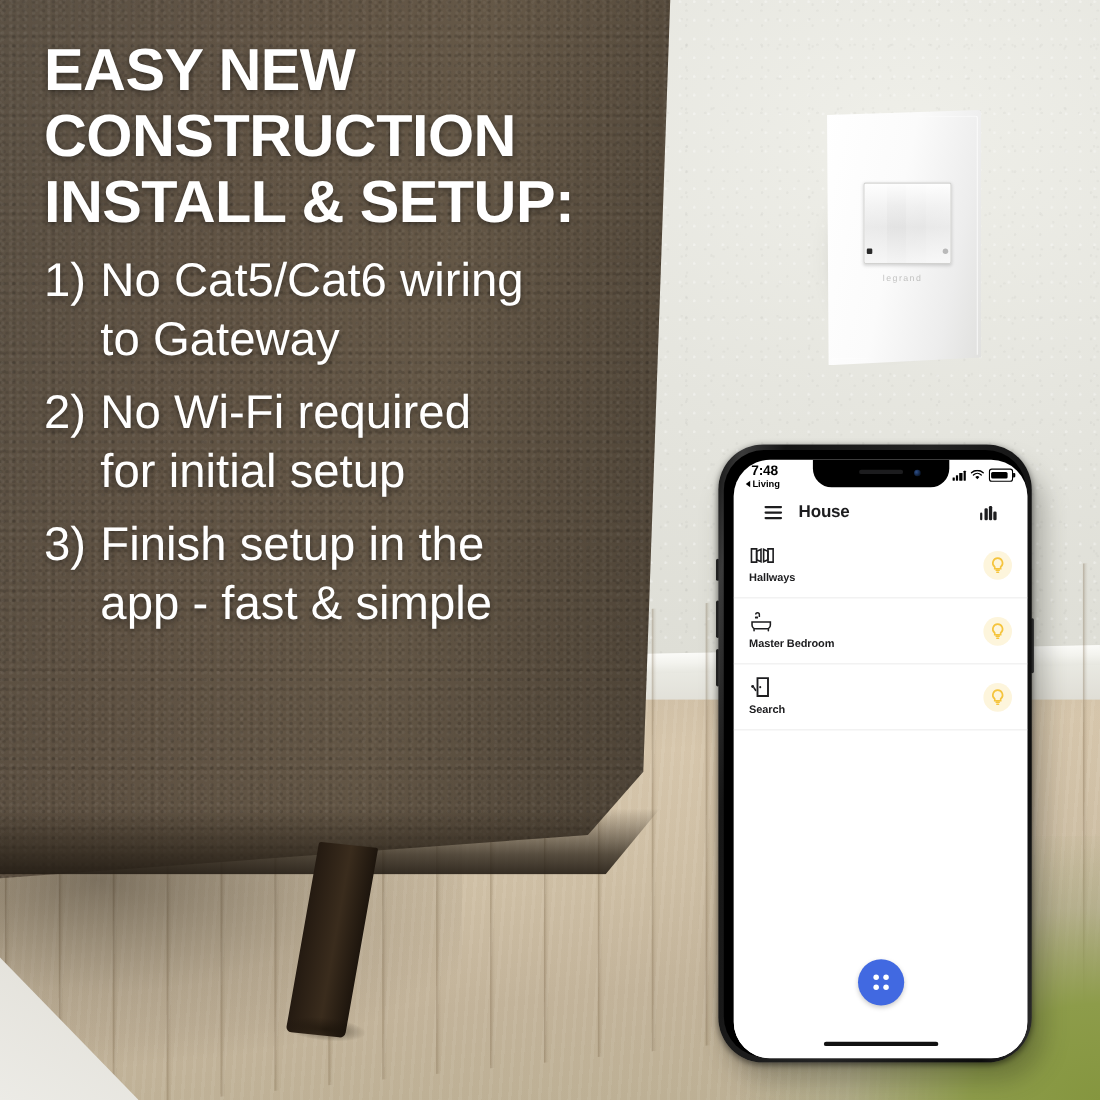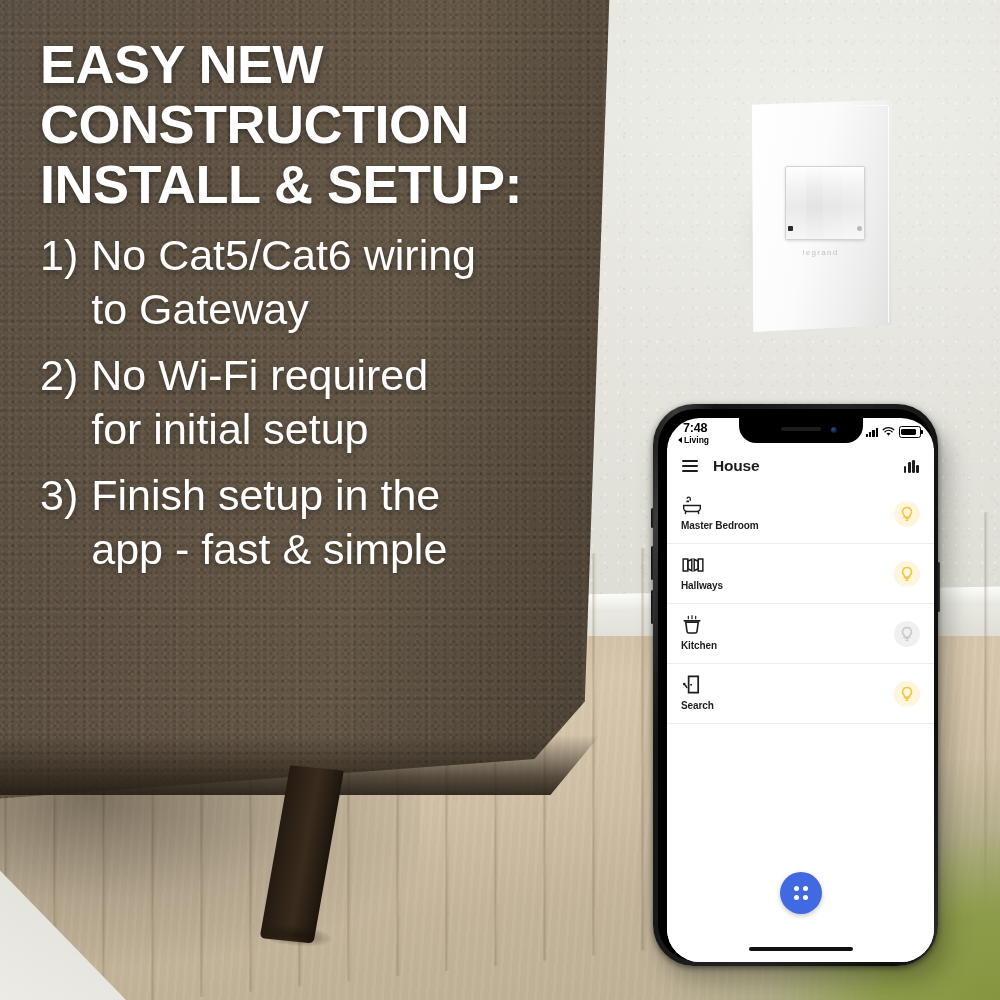--- a/index.html
+++ b/index.html
@@ -246,21 +246,21 @@
   }
   .batt::after{
     content:"";position:absolute;right:-3.2px;top:3px;width:1.8px;height:4px;
     background:#000;border-radius:0 1px 1px 0;
   }
   .batt i{display:block;height:6px;width:15px;background:#000;border-radius:1.4px;margin-left:1.3px;}
 
   
   .app-header{
     position:absolute;left:0;right:0;top:30px;height:36px;
-    background:#fff;display:flex;align-items:center;padding:0 15px;
+    background:#fff;display:flex;align-items:center;padding:0 28px;
     box-sizing:border-box;
     justify-content:center;
   }
   .hamburger{width:16px;height:12px;display:flex;flex-direction:column;justify-content:space-between;cursor:pointer;}
   .hamburger i{display:block;height:1.9px;background:#1d1d1f;border-radius:1px;}
   .app-title{
     margin-left:15px;font-size:15.5px;font-weight:bold;color:#1d1d1f;letter-spacing:-.2px;
   }
   .levels{margin-left:auto;display:flex;align-items:flex-end;gap:1.6px;height:13px;}
   .levels i{width:2.6px;background:#1d1d1f;border-radius:1.2px;display:block;}
@@ -411,74 +411,57 @@
                 <i></i>
                 <i></i>
                 <i></i>
               </span>
           </div>
 
           <div class="room-list">
 
             <div class="room-row">
               <span class="room-icon">
+                <svg width="24" height="20" viewBox="0 0 28 22">
+                  <path d="M2.5 4 h5.5 v14 h-5.5 z" fill="none" stroke="#1d1d1f" stroke-width="1.7"></path>
+                  <path d="M20 4 h5.5 v14 h-5.5 z" fill="none" stroke="#1d1d1f" stroke-width="1.7"></path>
+                  <path d="M8 6.6 l4.6 -2.3 v13.4 l-4.6 -2.3 z" fill="none" stroke="#1d1d1f" stroke-width="1.7"></path>
+                  <path d="M20 6.6 l-4.6 -2.3 v13.4 l4.6 -2.3 z" fill="none" stroke="#1d1d1f" stroke-width="1.7"></path>
+                </svg>
+              </span>
+              <div class="room-label">Hallways</div>
+              <span class="bulb-badge on">
+                <svg width="14" height="16" viewBox="0 0 14 16">
+                  <path d="M7 1.4 a4.4 4.4 0 0 1 2.7 7.9 v1.7 h-5.4 v-1.7 A4.4 4.4 0 0 1 7 1.4 z" fill="none" stroke="#F5C43C" stroke-width="1.5"></path>
+                  <rect x="4.9" y="11.6" width="4.2" height="1.5" rx="0.7" fill="#F5C43C"></rect>
+                  <rect x="5.5" y="13.6" width="3" height="1.4" rx="0.7" fill="#F5C43C"></rect>
+                </svg>
+              </span>
+            </div>
+
+            <div class="room-row">
+              <span class="room-icon">
                 <svg width="22" height="20" viewBox="0 0 26 24">
                   <path d="M7 4.5 a2 2 0 0 1 4 0 v2.5" fill="none" stroke="#1d1d1f" stroke-width="1.6"></path>
                   <rect x="6.2" y="6.6" width="3.4" height="2.2" rx="0.6" fill="#1d1d1f"></rect>
                   <path d="M3 12.5 h20 v3.2 a4.2 4.2 0 0 1 -4.2 4.2 h-11.6 a4.2 4.2 0 0 1 -4.2 -4.2 z" fill="none" stroke="#1d1d1f" stroke-width="1.7"></path>
                   <path d="M5.2 20 v2.1 M20.8 20 v2.1" stroke="#1d1d1f" stroke-width="1.7" stroke-linecap="round"></path>
                 </svg>
               </span>
               <div class="room-label">Master Bedroom</div>
               <span class="bulb-badge on">
                 <svg width="14" height="16" viewBox="0 0 14 16">
                   <path d="M7 1.4 a4.4 4.4 0 0 1 2.7 7.9 v1.7 h-5.4 v-1.7 A4.4 4.4 0 0 1 7 1.4 z" fill="none" stroke="#F5C43C" stroke-width="1.5"></path>
                   <rect x="4.9" y="11.6" width="4.2" height="1.5" rx="0.7" fill="#F5C43C"></rect>
                   <rect x="5.5" y="13.6" width="3" height="1.4" rx="0.7" fill="#F5C43C"></rect>
                 </svg>
               </span>
             </div>
 
-            <div class="room-row">
-              <span class="room-icon">
-                <svg width="24" height="20" viewBox="0 0 28 22">
-                  <path d="M2.5 4 h5.5 v14 h-5.5 z" fill="none" stroke="#1d1d1f" stroke-width="1.7"></path>
-                  <path d="M20 4 h5.5 v14 h-5.5 z" fill="none" stroke="#1d1d1f" stroke-width="1.7"></path>
-                  <path d="M8 6.6 l4.6 -2.3 v13.4 l-4.6 -2.3 z" fill="none" stroke="#1d1d1f" stroke-width="1.7"></path>
-                  <path d="M20 6.6 l-4.6 -2.3 v13.4 l4.6 -2.3 z" fill="none" stroke="#1d1d1f" stroke-width="1.7"></path>
-                </svg>
-              </span>
-              <div class="room-label">Hallways</div>
-              <span class="bulb-badge on">
-                <svg width="14" height="16" viewBox="0 0 14 16">
-                  <path d="M7 1.4 a4.4 4.4 0 0 1 2.7 7.9 v1.7 h-5.4 v-1.7 A4.4 4.4 0 0 1 7 1.4 z" fill="none" stroke="#F5C43C" stroke-width="1.5"></path>
-                  <rect x="4.9" y="11.6" width="4.2" height="1.5" rx="0.7" fill="#F5C43C"></rect>
-                  <rect x="5.5" y="13.6" width="3" height="1.4" rx="0.7" fill="#F5C43C"></rect>
-                </svg>
-              </span>
-            </div>
-
-
-            <div class="room-row">
-              <span class="room-icon">
-                <svg width="22" height="21" viewBox="0 0 24 23">
-                  <path d="M8 2.5 v2.6 M12 1.8 v3.3 M16 2.5 v2.6" stroke="#1d1d1f" stroke-width="1.3" stroke-linecap="round"></path>
-                  <path d="M3.5 7.5 h17" stroke="#1d1d1f" stroke-width="1.8" stroke-linecap="round"></path>
-                  <path d="M5.2 9 h13.6 l-1.3 10 a2 2 0 0 1 -2 1.8 h-7 a2 2 0 0 1 -2 -1.8 z" fill="none" stroke="#1d1d1f" stroke-width="1.7"></path>
-                </svg>
-              </span>
-              <div class="room-label">Kitchen</div>
-              <span class="bulb-badge off">
-                <svg width="14" height="16" viewBox="0 0 14 16">
-                  <path d="M7 1.4 a4.4 4.4 0 0 1 2.7 7.9 v1.7 h-5.4 v-1.7 A4.4 4.4 0 0 1 7 1.4 z" fill="none" stroke="#C8C8C8" stroke-width="1.5"></path>
-                  <rect x="4.9" y="11.6" width="4.2" height="1.5" rx="0.7" fill="#C8C8C8"></rect>
-                  <rect x="5.5" y="13.6" width="3" height="1.4" rx="0.7" fill="#C8C8C8"></rect>
-                </svg>
-              </span>
-            </div>
+
 
             <div class="room-row">
               <span class="room-icon">
                 <svg width="21" height="21" viewBox="0 0 22 22">
                   <path d="M8 2.6 h10 v17 h-10 z" fill="none" stroke="#1d1d1f" stroke-width="1.8"></path>
                   <circle cx="10.6" cy="11.2" r="1" fill="#1d1d1f"></circle>
                   <path d="M3.4 9.2 a1.4 1.4 0 1 1 0 2.8 a1.4 1.4 0 1 1 0 -2.8 z" fill="#1d1d1f"></path>
                   <path d="M4.6 11.8 l1.6 2.4" stroke="#1d1d1f" stroke-width="1.5" stroke-linecap="round"></path>
                 </svg>
               </span>

